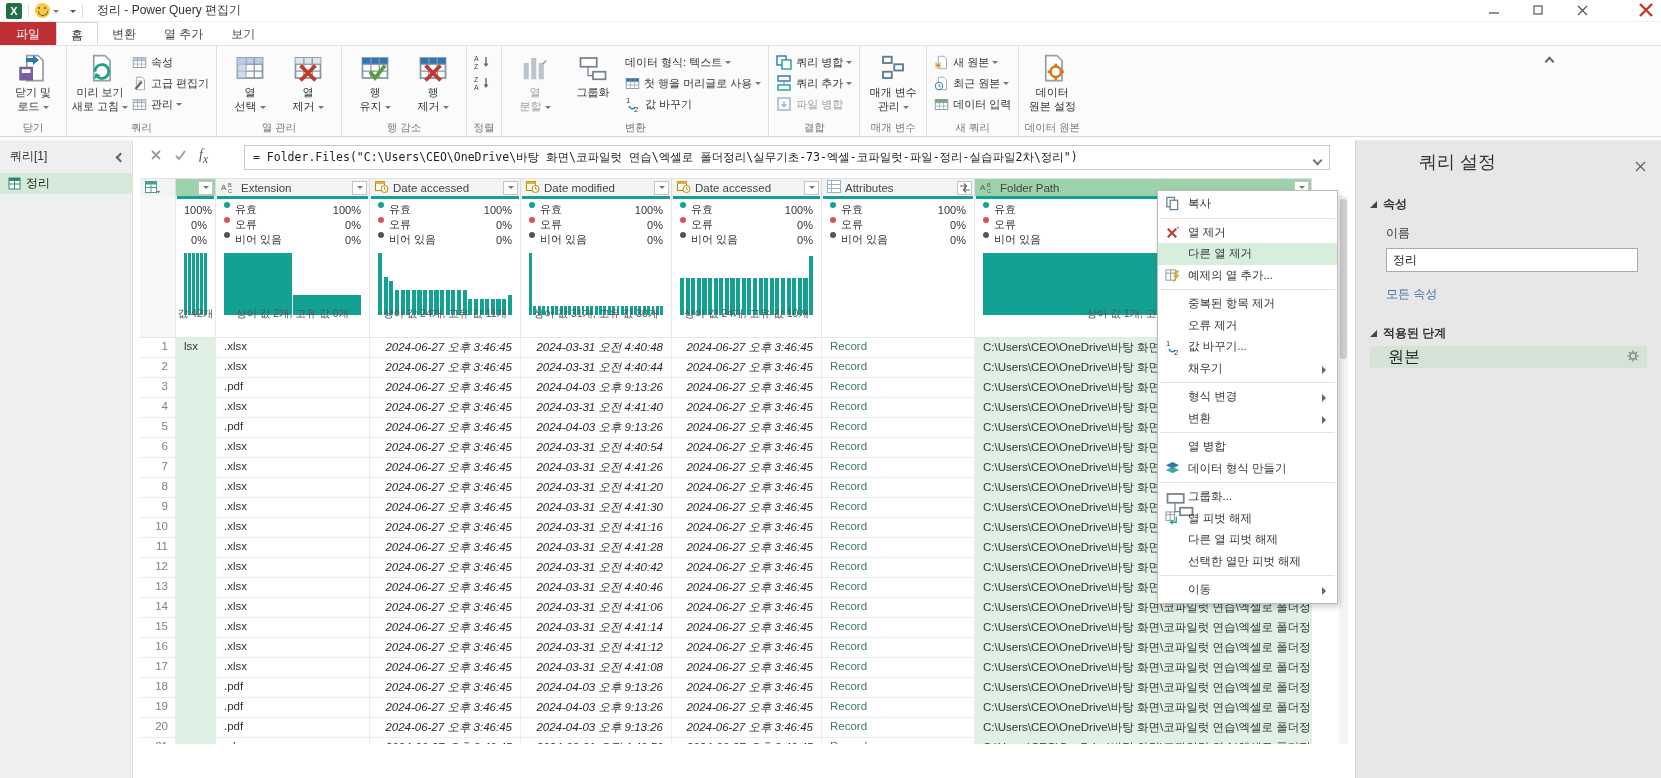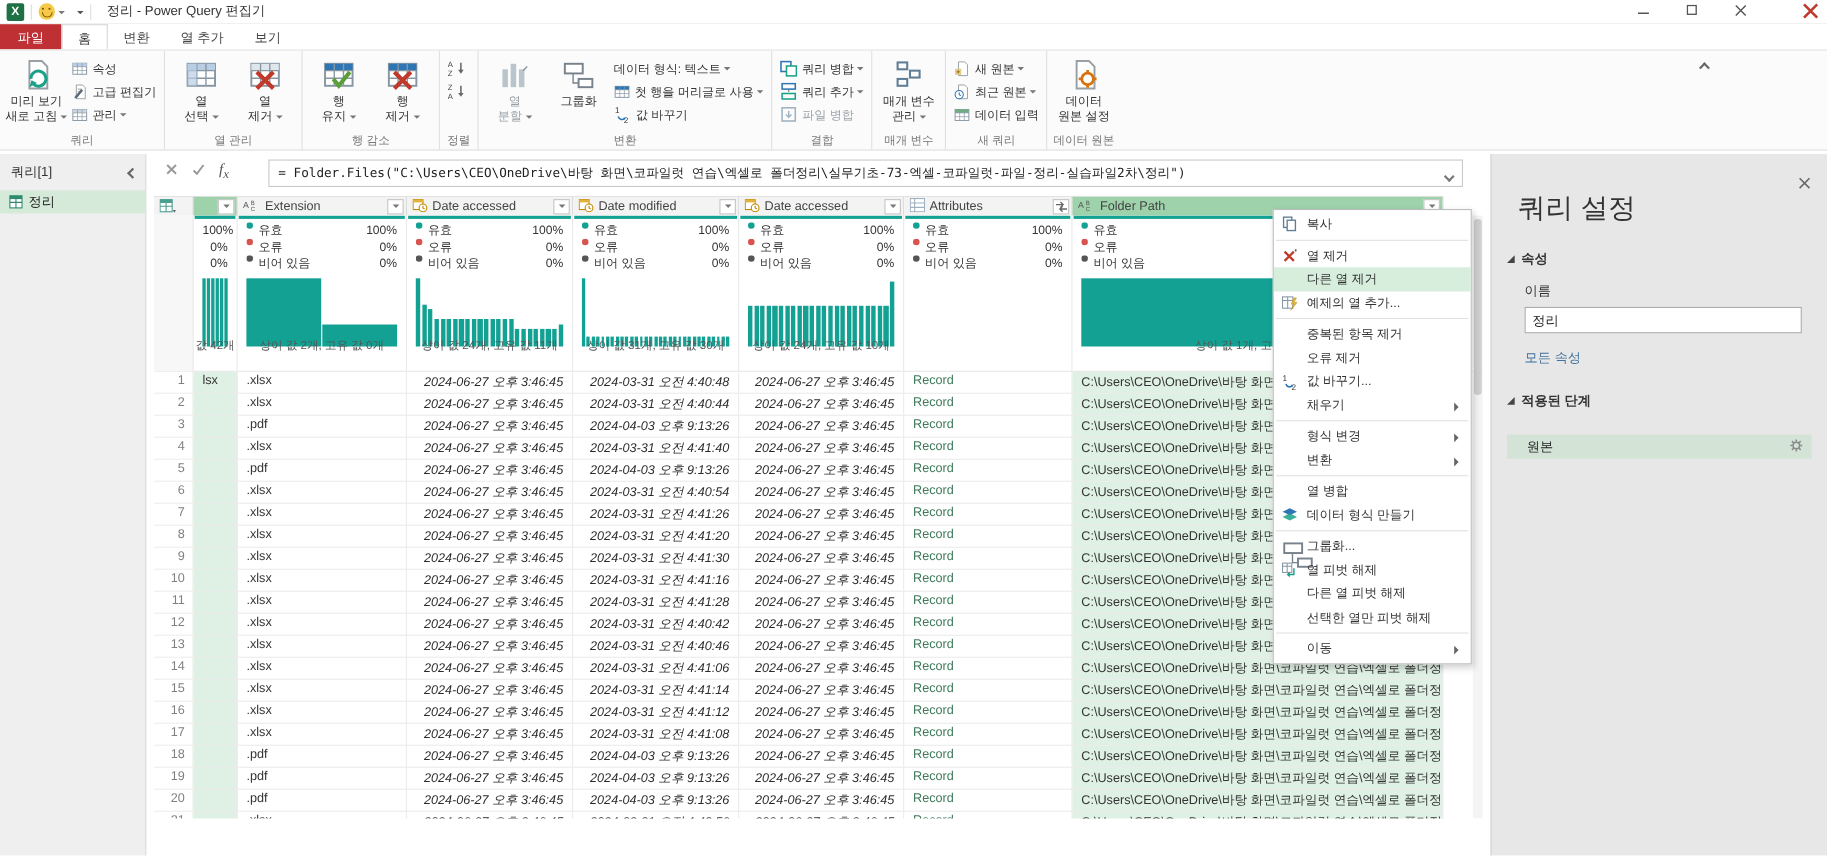--- a/index.html
+++ b/index.html
@@ -79,28 +79,28 @@
   
   .ctx { position:absolute; left:1157px; top:190px; width:181px; background:#fff; border:1px solid #bdbdbd; box-shadow:2px 3px 6px rgba(0,0,0,.18); z-index:50; padding:2px 0; }
   .mi { position:relative; height:21.5px; display:flex; align-items:center; padding-left:30px; padding-right:16px; font-size:11.5px; color:#333; white-space:nowrap; }
   .mi.hl { background:#d8eedd; }
   .mi .mic { position:absolute; left:7px; top:3px; width:16px; height:16px; }
   .mi .sub { position:absolute; right:7px; top:8px; width:0; height:0; border:4px solid transparent; border-left-color:#666; }
   .msep { height:1px; background:#e2e2e2; margin:3px 2px; }
 
   
   .rpane { position:absolute; left:1355px; top:140px; width:306px; height:638px; background:#e7e7e7; border-left:1px solid #d2d2d2; }
-  .rp-title { font-size:25px; color:#333; padding:32px 0 0 24px; }
+  .rp-title { font-size:18px; color:#333; padding:10px 0 0 24px;margin-left:39px; }
   .rp-close { position:absolute; right:14px; top:20px; }
   .sec-hdr { display:flex; align-items:center; gap:6px; font-weight:bold; font-size:12px; color:#333; margin:22px 0 0 14px; }
   .tri { width:0; height:0; border-left:7px solid transparent; border-bottom:7px solid #444; }
   .rp-label { margin:12px 0 0 30px; font-size:12px; color:#333; }
   .rp-input { margin:6px 0 0 30px; width:252px; height:24px; background:#fff; border:1px solid #ababab; font-size:12px; color:#222; padding:0 6px; font-family:inherit; }
   .rp-link { margin:14px 0 0 30px; font-size:12px; color:#41719c; display:inline-block; }
-  .step { margin:22px 14px 0; height:22px; background:#d3e3d6; display:flex; align-items:center; justify-content:space-between; padding:0 8px 0 18px; font-size:12px; color:#222; }
+  .step { margin:4px 14px 0; height:22px; background:#d3e3d6; display:flex; align-items:center; justify-content:space-between; padding:0 8px 0 18px; font-size:16px; color:#222; }
 
   .chevL { display:inline-block; width:7px; height:7px; border-left:2px solid #666; border-bottom:2px solid #666; transform:rotate(45deg); }
   .chevUp { display:inline-block; width:7px; height:7px; border-left:2px solid #666; border-top:2px solid #666; transform:rotate(45deg); }
   .chevDn { display:inline-block; width:7px; height:7px; border-right:2px solid #777; border-bottom:2px solid #777; transform:rotate(45deg); }
 </style>
 </head>
 <body>
 
 <div class="app">
 
@@ -131,20 +131,35 @@
   <div class="tabsrow">
     <div class="tab file">파일</div>
     <div class="tab active">홈</div>
     <div class="tab">변환</div>
     <div class="tab">열 추가</div>
     <div class="tab">보기</div>
   </div>
 
   <div class="ribbon" id="ribbon">
     <span class="ribbon-collapse"><span class="chevUp"></span></span>
+  <div class="rgroup">
+        <div class="bigbtn">
+          <span style="display: inline-flex;">
+            <svg width="30" height="30" viewBox="0 0 24 24">
+              <path d="M7 2 h9 l4 4 v16 h-13 z" fill="#fff" stroke="#98a0a6" stroke-width="1.4"></path>
+              <rect x="1" y="11" width="11" height="11" fill="#7a5fa0"></rect>
+              <rect x="3" y="13" width="7" height="3" fill="#fff"></rect>
+              <path d="M3 5 h7 v-3 l6 5 -6 5 v-3 h-7 z" fill="#2e75b6" transform="translate(4,0) scale(0.8)"></path>
+            </svg>
+          </span>
+          <div>닫기 및</div>
+          <div>로드<span class="da"></span></div>
+        </div>
+        <div class="glabel">닫기</div>
+      </div>
       <div class="rgroup">
         <div class="bigbtn">
           <span style="display: inline-flex;">
             <svg width="30" height="30" viewBox="0 0 24 24">
               <path d="M7 2 h9 l4 4 v16 h-13 z" fill="#fff" stroke="#98a0a6" stroke-width="1.4"></path>
               <path d="M8 15 a5.5 5.5 0 1 1 2 4" stroke="#1aa188" stroke-width="2.2" fill="none"></path>
               <path d="M7 21 l1.5-5 4 2 z" fill="#1aa188"></path>
             </svg>
           </span>
           <div>미리 보기</div>

